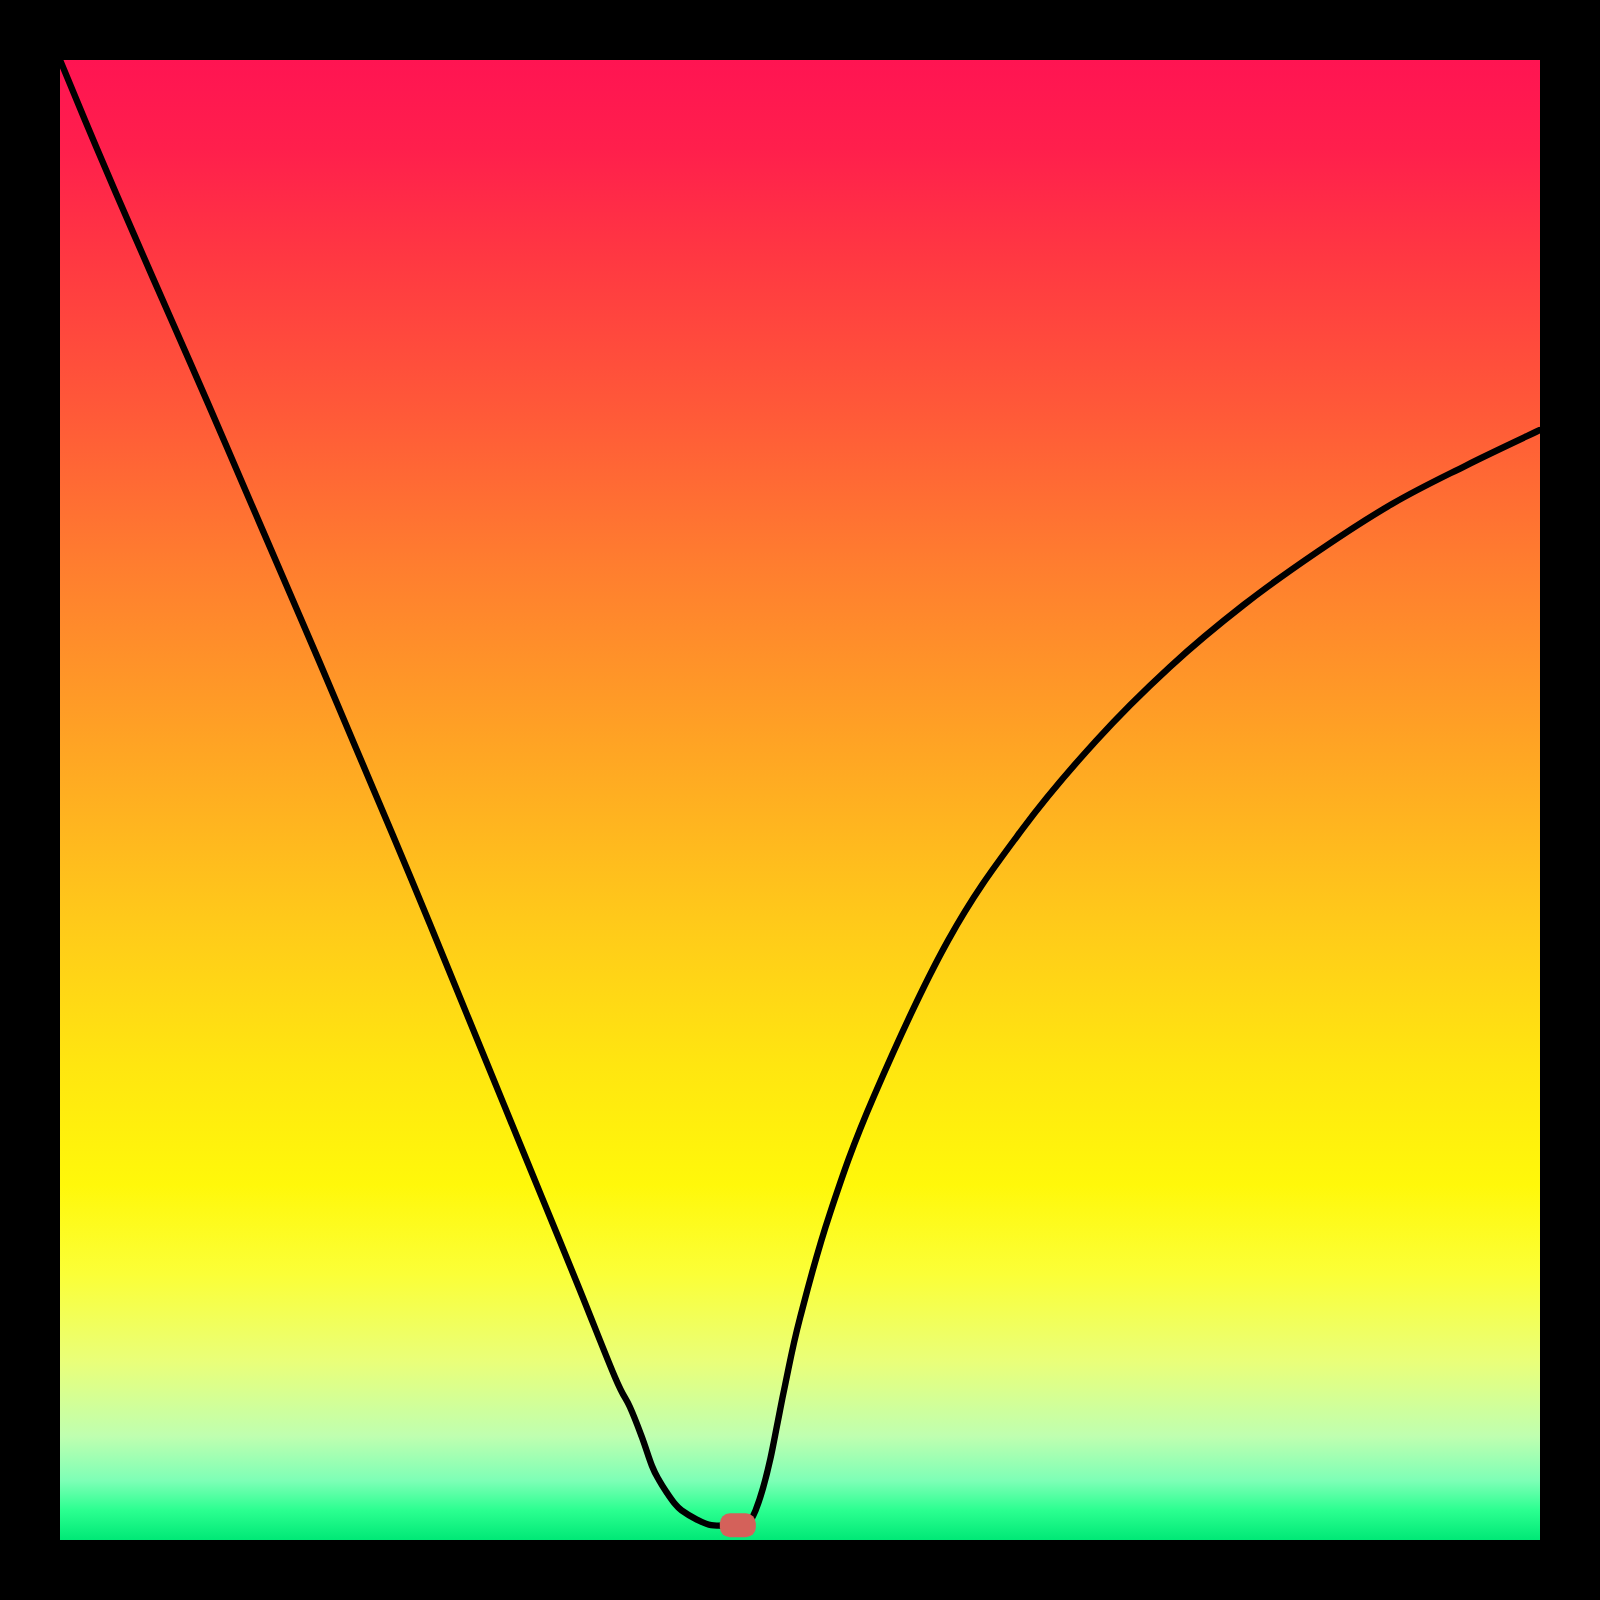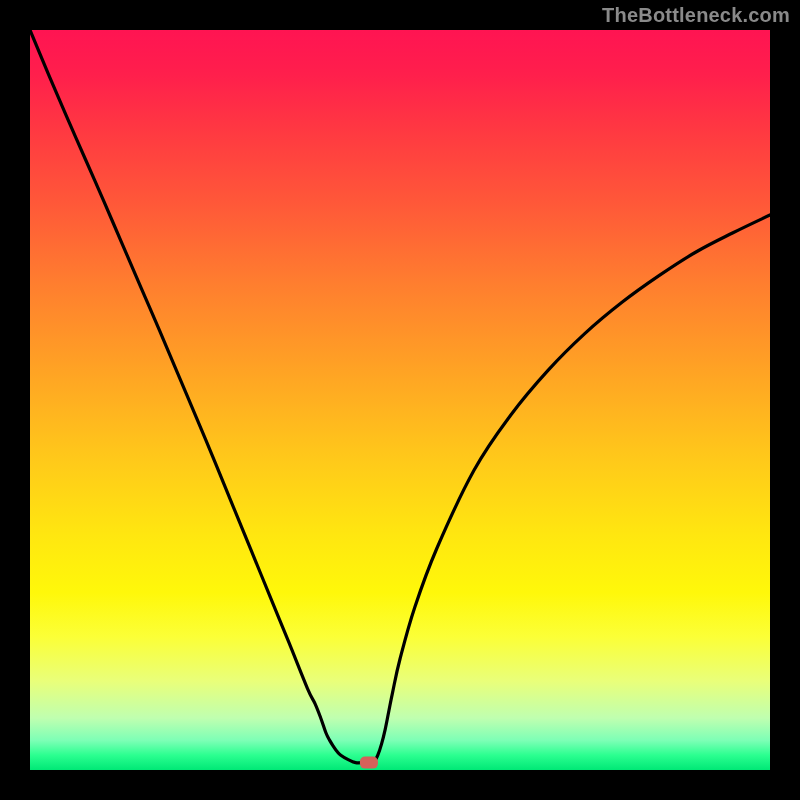--- a/index.html
+++ b/index.html
@@ -73,21 +73,20 @@
   .marker {
     fill: #d4615a;
     stroke: none;
   }
 </style>
 </head>
 <body>
 
 <div class="frame">
 
-  <div class="watermark">TheBottleneck.com</div>
 
   <div class="plot-area">
     <div class="gradient-bg"></div>
 
     <svg class="curve-svg" viewBox="0 0 740 740" preserveAspectRatio="none">
       <path id="left-branch-path" class="curve-path" d="M 0.00 0.00 C 3.33 7.99, 11.84 28.68, 18.50 44.40 C 25.16 60.12, 30.34 72.00, 37.00 87.32 C 43.66 102.64, 48.84 114.32, 55.50 129.50 C 62.16 144.68, 67.34 156.36, 74.00 171.68 C 80.66 187.00, 85.84 199.15, 92.50 214.60 C 99.16 230.05, 104.34 242.07, 111.00 257.52 C 117.66 272.97, 122.84 284.86, 129.50 300.44 C 136.16 316.02, 141.34 328.38, 148.00 344.10 C 154.66 359.82, 159.84 371.91, 166.50 387.76 C 173.16 403.61, 178.34 416.04, 185.00 432.16 C 191.66 448.28, 196.84 461.05, 203.50 477.30 C 210.16 493.55, 215.34 506.19, 222.00 522.44 C 228.66 538.69, 233.84 551.33, 240.50 567.58 C 247.16 583.83, 252.34 596.34, 259.00 612.72 C 265.66 629.10, 272.84 647.68, 277.50 658.60 C 282.16 669.52, 282.50 668.07, 284.90 673.40 C 287.30 678.73, 288.82 682.87, 290.82 688.20 C 292.82 693.53, 294.40 699.00, 296.00 703.00 C 297.60 707.00, 298.37 708.00, 299.70 710.40 C 301.03 712.80, 302.07 714.32, 303.40 716.32 C 304.73 718.32, 305.77 719.90, 307.10 721.50 C 308.43 723.10, 308.80 723.73, 310.80 725.20 C 312.80 726.67, 315.54 728.31, 318.20 729.64 C 320.86 730.97, 322.94 732.07, 325.60 732.60 C 328.26 733.13, 331.67 732.60, 333.00 732.60"></path>
       <path id="right-branch-path" class="curve-path" d="M 344.10 732.60 C 344.77 731.27, 346.47 728.53, 347.80 725.20 C 349.13 721.87, 350.17 718.76, 351.50 714.10 C 352.83 709.44, 353.87 705.29, 355.20 699.30 C 356.53 693.31, 357.57 687.46, 358.90 680.80 C 360.23 674.14, 360.60 671.62, 362.60 662.30 C 364.60 652.98, 366.00 644.32, 370.00 629.00 C 374.00 613.68, 378.14 597.18, 384.80 577.20 C 391.46 557.22, 396.34 542.64, 407.00 518.00 C 417.66 493.36, 430.68 464.28, 444.00 440.30 C 457.32 416.32, 467.68 402.78, 481.00 384.80 C 494.32 366.82, 504.68 355.05, 518.00 340.40 C 531.32 325.75, 541.68 315.65, 555.00 303.40 C 568.32 291.15, 578.68 282.71, 592.00 272.32 C 605.32 261.93, 615.68 254.74, 629.00 245.68 C 642.32 236.62, 652.68 229.73, 666.00 222.00 C 679.32 214.27, 689.68 209.42, 703.00 202.76 C 716.32 196.10, 733.34 188.20, 740.00 185.00"></path>
       <rect id="min-marker" class="marker" rx="5" ry="5" x="329.92" y="726.60" width="18" height="12" fill="#d4615a"></rect>
     </svg>
   </div>

